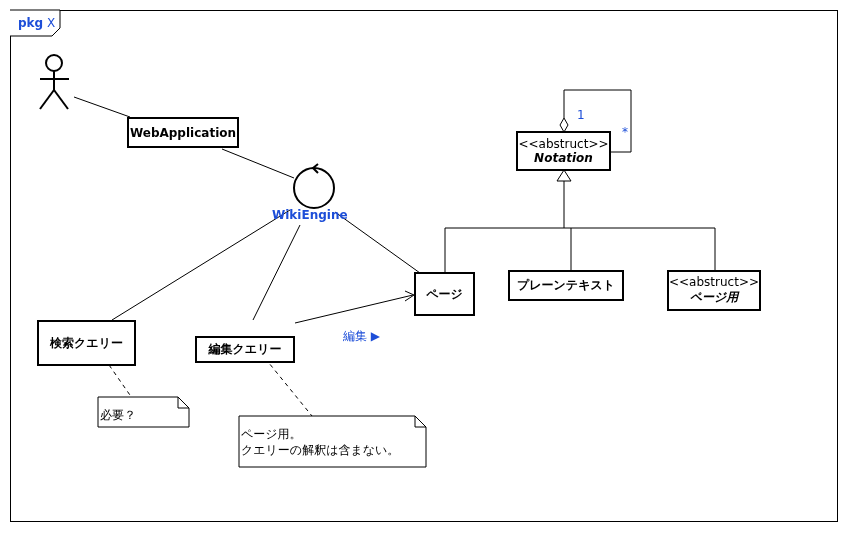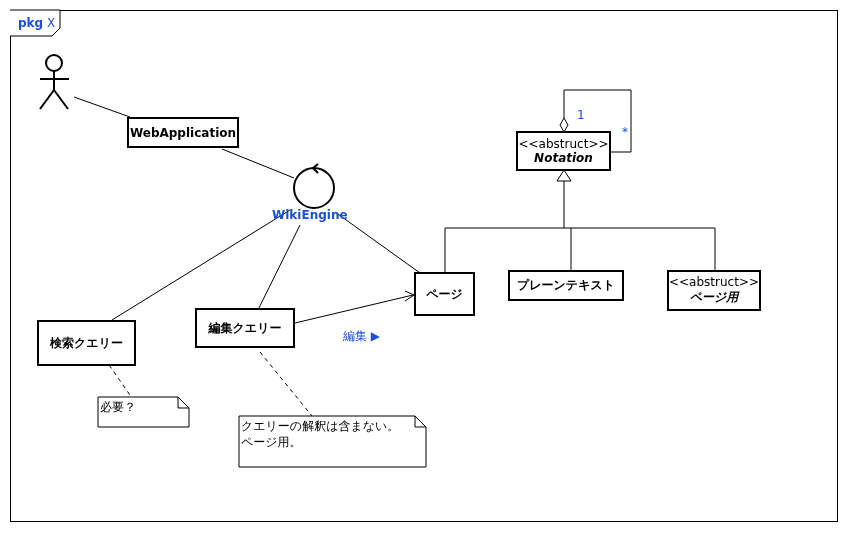--- a/index.html
+++ b/index.html
@@ -3,21 +3,21 @@
 <meta charset="utf-8">
 <style>
   html, body { margin:0; padding:0; background:#fff; }
   body { width:849px; height:533px; position:relative; overflow:hidden; font-family:"DejaVu Sans", sans-serif; }
   #frame { position:absolute; left:10px; top:10px; width:828px; height:512px; border:1px solid #000; box-sizing:border-box; }
   svg { position:absolute; left:0; top:0; }
   .box { position:absolute; background:#fff; border:2px solid #000; box-sizing:border-box; display:flex; flex-direction:column; align-items:center; justify-content:center; font-weight:bold; font-size:12px; color:#000; }
   .stereo { font-weight:normal; font-size:12px; }
   .ital { font-style:italic;text-align:right; }
   .label { position:absolute; font-size:12px; color:#1d4ed8; white-space:nowrap; }
-  .note { position:absolute; font-size:12px; line-height:16px; color:#000; padding:2px 2px; box-sizing:border-box; }
+  .note { position:absolute; font-size:12px; line-height:16px; color:#000; padding:10px 2px; box-sizing:border-box; }
 </style>
 </head>
 <body>
 
 <div id="frame"></div>
 
 <svg width="849" height="533">
 
   <path d="M10 10 L60 10 L60 28 L52 36 L10 36" fill="#fff" stroke="#000" stroke-width="1"></path>
 
@@ -87,23 +87,23 @@
     <span>プレーンテキスト</span>
   </div>
 <div class="box" style="left:667px;top:270px;width:94px;height:41px;">
   <span class="stereo">&lt;&lt;abstruct&gt;&gt;</span>
   <span class="ital">ページ用</span>
 </div>
 
 <div class="box" style="left:37px;top:320px;width:99px;height:46px;">
     <span>検索クエリー</span>
   </div>
-<div class="box" style="left:195px;top:308px;width:100px;height:40px;justify-content:center;">
+<div class="box" style="left:195px;top:336px;width:100px;height:27px;justify-content:center;">
     <span>編集クエリー</span>
   </div>
 
 <div class="label" style="left:343px;top:328px;">編集 ▶</div>
 
 <div class="note" style="left:98px;top:397px;width:80px;"><span>必要？</span></div>
 <div class="note" style="left:239px;top:416px;width:180px;">
+  <div>ページ用。</div>
   <div>クエリーの解釈は含まない。</div>
-  <div>ページ用。</div>
 </div>
 
 </body></html>

